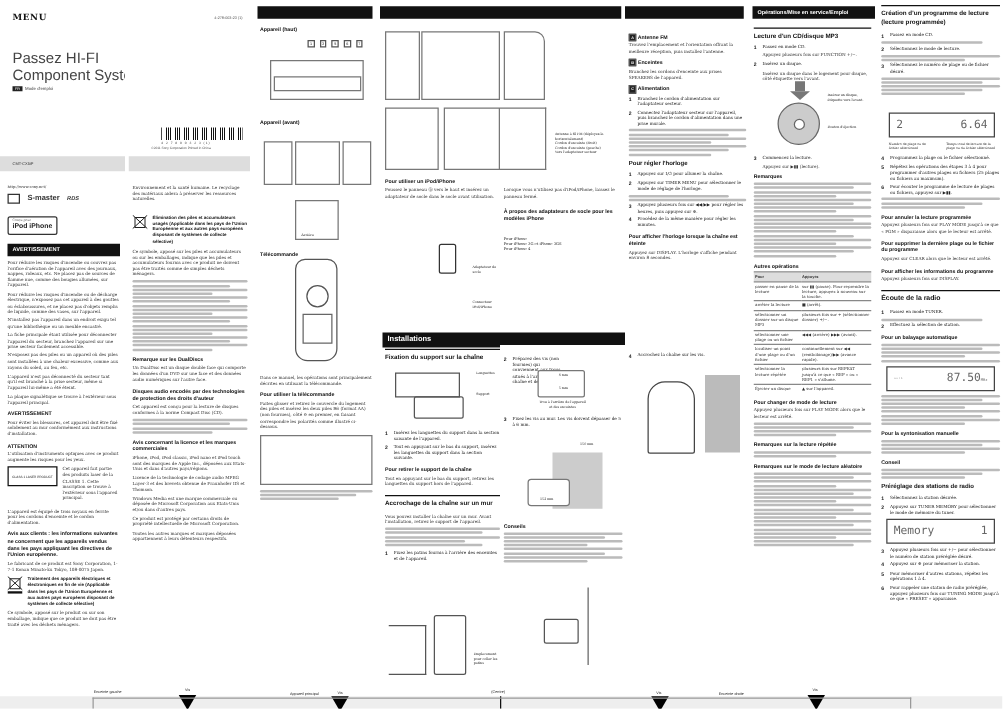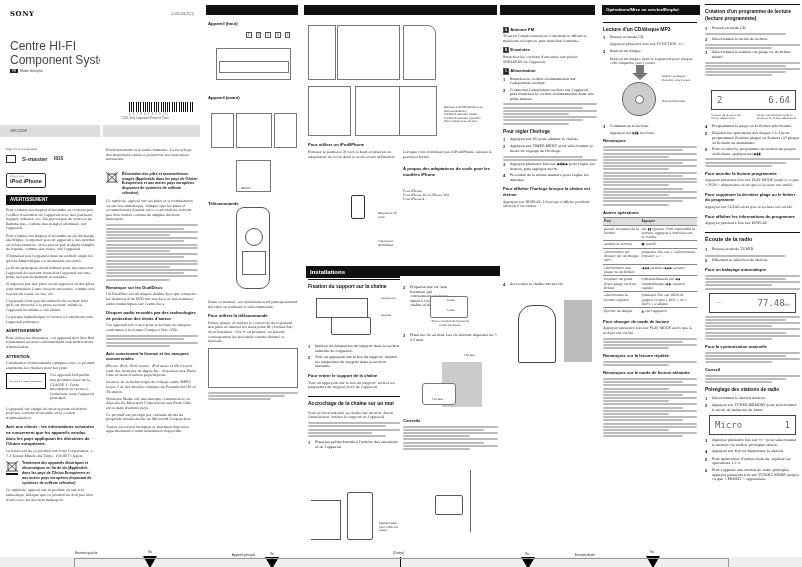--- a/index.html
+++ b/index.html
@@ -20,22 +20,22 @@
 .bottom-band{position:absolute;left:0;top:557px;width:802px;height:10px;background:#eee}
 .badge{display:inline-block;border:0.8px solid #555;font-size:3px;padding:0 1px;font-family:"Liberation Sans",sans-serif}
 table{border-collapse:collapse;width:100%;font-size:3.2px}
 td{border-top:0.6px solid #888;padding:1px;vertical-align:top;color:#333}
 .lcd{border:0.8px solid #444;height:20px;display:flex;align-items:center;justify-content:space-between;padding:0 5px;font-family:"DejaVu Sans Mono",monospace;font-size:9px;color:#666}
 </style>
 </head>
 <body>
 
 <div class="col" style="left:0;width:100px;">
-  <div style="position:absolute;left:10px;top:9px;font-family:'DejaVu Serif',serif;font-weight:bold;font-size:7px;letter-spacing:0.5px;color:#111;">SONY</div>
-  <div class="sans" style="position:absolute;left:10px;top:38px;font-size:12px;color:#444;">Centre HI-FI</div>
+  <div style="position:absolute;left:10px;top:9px;font-family:'DejaVu Serif',serif;font-weight:bold;font-size:7px;letter-spacing:0.5px;color:#111;">MENU</div>
+  <div class="sans" style="position:absolute;left:10px;top:38px;font-size:12px;color:#444;">Passez HI-FI</div>
   <div class="sans" style="position:absolute;left:10px;top:52px;font-size:12px;color:#444;white-space:nowrap;">Component System</div>
   <div style="position:absolute;left:10px;top:69px;display:flex;gap:2px;align-items:center;">
     <span class="sans" style="background:#222;color:#fff;font-size:3px;padding:0 2px;">FR</span>
     <span class="sans" style="font-size:3.5px;color:#444;">Mode d'emploi</span>
   </div>
   <div style="position:absolute;left:0;top:125px;width:100px;height:12px;background:#ddd;"></div>
   <div class="sans" style="position:absolute;left:10px;top:129px;font-size:3.2px;color:#333;">CMT-CX5iP</div>
   <div style="position:absolute;left:6px;top:147px;font-size:3px;color:#333;">http://www.sony.net/</div>
   <div style="position:absolute;left:6px;top:155px;display:flex;gap:6px;align-items:center;">
     <span style="width:10px;height:8px;border:0.8px solid #333;display:inline-block;"></span>
@@ -519,21 +519,21 @@
         <span>Effectuez la sélection de station.</span>
       </div>
     <div class="h3">Pour un balayage automatique</div>
     <div class="line"></div>
       <div class="line m"></div>
       <div class="line"></div>
       <div class="line s"></div>
       <div class="line"></div>
     <div class="lcd" style="margin:3px 4px;">
       <span style="font-size:3px;">ᵃᵘᵗᵒ</span>
-      <span><span>77.48</span><span style="font-size:3px;">MHz</span></span>
+      <span><span>87.50</span><span style="font-size:3px;">MHz</span></span>
     </div>
     <div class="line"></div>
       <div class="line m"></div>
       <div class="line"></div>
       <div class="line s"></div>
       <div class="line"></div>
       <div class="line m"></div>
       <div class="line"></div>
       <div class="line s"></div>
     <div class="h3">Pour la syntonisation manuelle</div>
@@ -548,21 +548,21 @@
     <div class="h3" style="font-size:4.8px;">Préréglage des stations de radio</div>
     <div class="step">
         <span class="n">1</span>
         <span>Sélectionnez la station désirée.</span>
       </div>
     <div class="step">
         <span class="n">2</span>
         <span>Appuyez sur TUNER MEMORY pour sélectionner le mode de mémoire du tuner.</span>
       </div>
     <div class="lcd" style="margin:3px 4px;">
-      <span>Micro</span>
+      <span>Memory</span>
       <span>1</span>
     </div>
     <div class="step">
         <span class="n">3</span>
         <span>Appuyez plusieurs fois sur +/− pour sélectionner le numéro de station préréglée désiré.</span>
       </div>
     <div class="step">
         <span class="n">4</span>
         <span>Appuyez sur ⊕ pour mémoriser la station.</span>
       </div>

